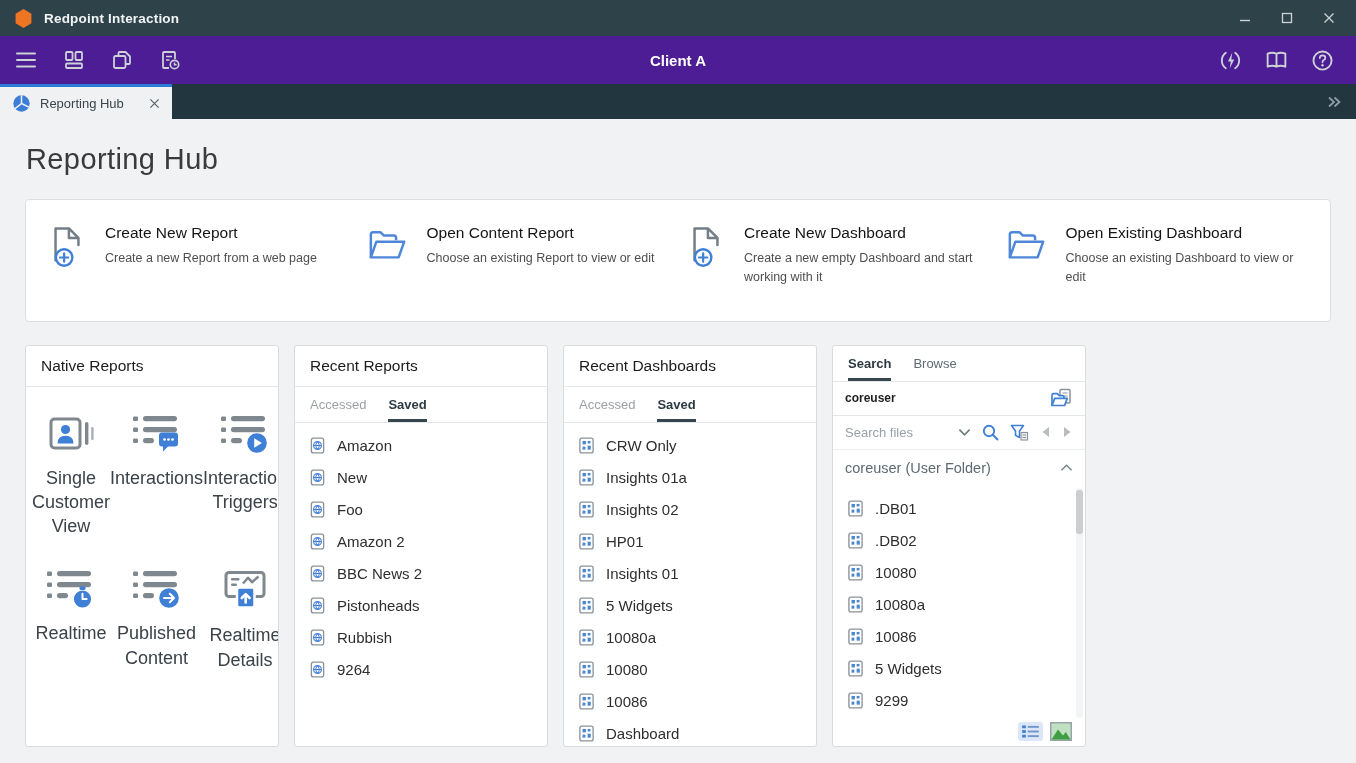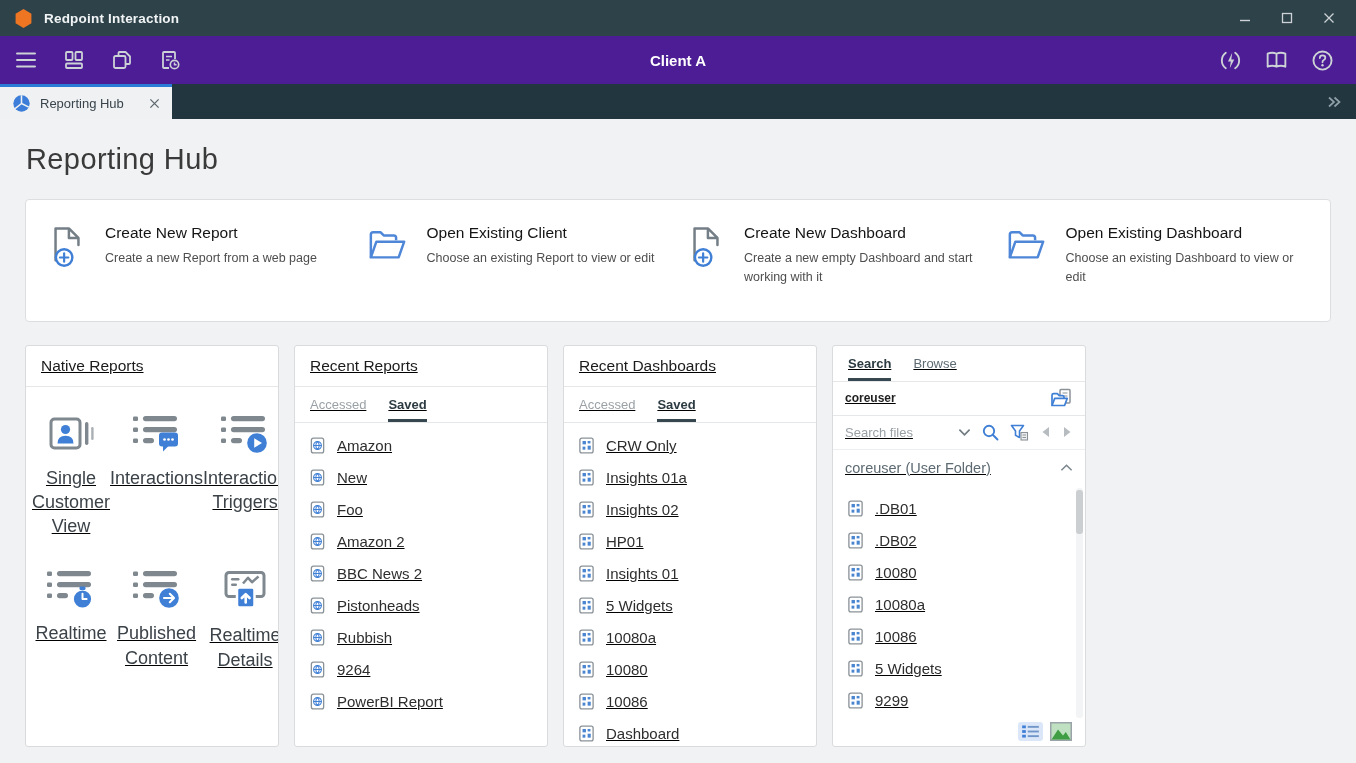--- a/index.html
+++ b/index.html
@@ -28,21 +28,21 @@
   .page-heading { margin:24px 0 0 26px; font-size:29px; font-weight:300; color:#3a3a3a; letter-spacing:.4px; }
 
   .actions-card { margin:23px 25px 0; background:#fff; border:1px solid #dcdee0; border-radius:4px;
                   padding:24px 18px 34px 20px; display:grid; grid-template-columns:repeat(4,1fr); column-gap:8px;gap:12px; }
   .action { display:flex; align-items:flex-start; gap:17px; cursor:pointer; }
   .action-icon { flex:none; padding-top:1px; }
   .action-title { font-size:15.5px; color:#151515; margin-bottom:7px; }
   .action-desc { font-size:12.5px; color:#4e4e4e; line-height:1.5; max-width:232px; }
 
   .panels { margin:23px 25px 0; display:flex; gap:15px; }
-  .panel { width:254px; height:402px; background:#fff; border:1px solid #d9dbdd; border-radius:3px; position:relative; overflow:hidden;text-decoration:underline; }
+  .panel { width:254px; height:402px; background:#fff; border:1px solid #d9dbdd; border-radius:3px; position:relative; overflow:hidden; }
   .panel-title { height:41px; display:flex; align-items:center; padding:0 15px; font-size:15.5px; color:#1b1b1b; border-bottom:1px solid #e5e7e8; }
 
   .subtabs { height:36px; display:flex; gap:22px; padding:0 15px; align-items:stretch; border-bottom:1px solid #e5e7e8; }
   .subtab { font-size:13px; color:#9aa1a6; display:flex; align-items:center; border-bottom:3px solid transparent; padding-top:3px; cursor:pointer; }
   .subtab.active { color:#2c3a42; font-weight:bold; border-bottom-color:#37474f; }
   .subtab.dim { color:#5d6a72; }
 
   .ngrid { padding:28px 6px 0; display:grid; grid-template-columns:repeat(3,1fr); row-gap:32px; }
   .ntile { display:flex; flex-direction:column; align-items:center; gap:11px; cursor:pointer; text-align:center; }
   .nlabel { font-size:18px; color:#3b4248; line-height:1.35; max-width:96px; }
@@ -208,21 +208,21 @@
     </div>
   </div>
   <div class="action">
     <span class="action-icon">
       <svg width="44" height="40" viewBox="0 0 46 42">
         <path d="M5 34 V10 Q5 7.5 7.5 7.5 H15 L18.5 11 H29 Q31.5 11 31.5 13.5 V16" fill="none" stroke="#4e86d8" stroke-width="2.6" stroke-linejoin="round"></path>
         <path d="M5 34 L10.8 17.5 H40 L34.2 34 Z" fill="none" stroke="#4e86d8" stroke-width="2.6" stroke-linejoin="round"></path>
       </svg>
     </span>
     <div>
-      <div class="action-title">Open Existing Client</div>
+      <div class="action-title">Open Content Report</div>
       <div class="action-desc">Choose an existing Report to view or edit</div>
     </div>
   </div>
   <div class="action">
     <span class="action-icon">
       <svg width="42" height="44" viewBox="0 0 44 46">
         <path d="M10 3.5 H24 L34 13.5 V21 M24 3.5 V13.5 H34 M10 3.5 V37 H10.8" fill="none" stroke="#747e86" stroke-width="2.6" stroke-linejoin="round" stroke-linecap="round"></path>
         <circle cx="19" cy="34" r="8.6" fill="#fff" stroke="#3f7fd6" stroke-width="2.5"></circle>
         <path d="M19 29.6 V38.4 M14.6 34 H23.4" stroke="#3f7fd6" stroke-width="2.3" stroke-linecap="round"></path>
       </svg>
@@ -368,26 +368,20 @@
           <span>Rubbish</span>
         </div>
 
         <div class="lrow">
           <svg width="17" height="17">
             <use href="#ic-report"></use>
           </svg>
           <span>9264</span>
         </div>
 
-        <div class="lrow">
-          <svg width="17" height="17">
-            <use href="#ic-report"></use>
-          </svg>
-          <span>PowerBI Report</span>
-        </div>
       </div>
   </div>
 
   <div class="panel">
     <div class="panel-title">Recent Dashboards</div>
     <div class="subtabs">
       <div class="subtab">Accessed</div>
       <div class="subtab active">Saved</div>
     </div>
     <div class="list">

